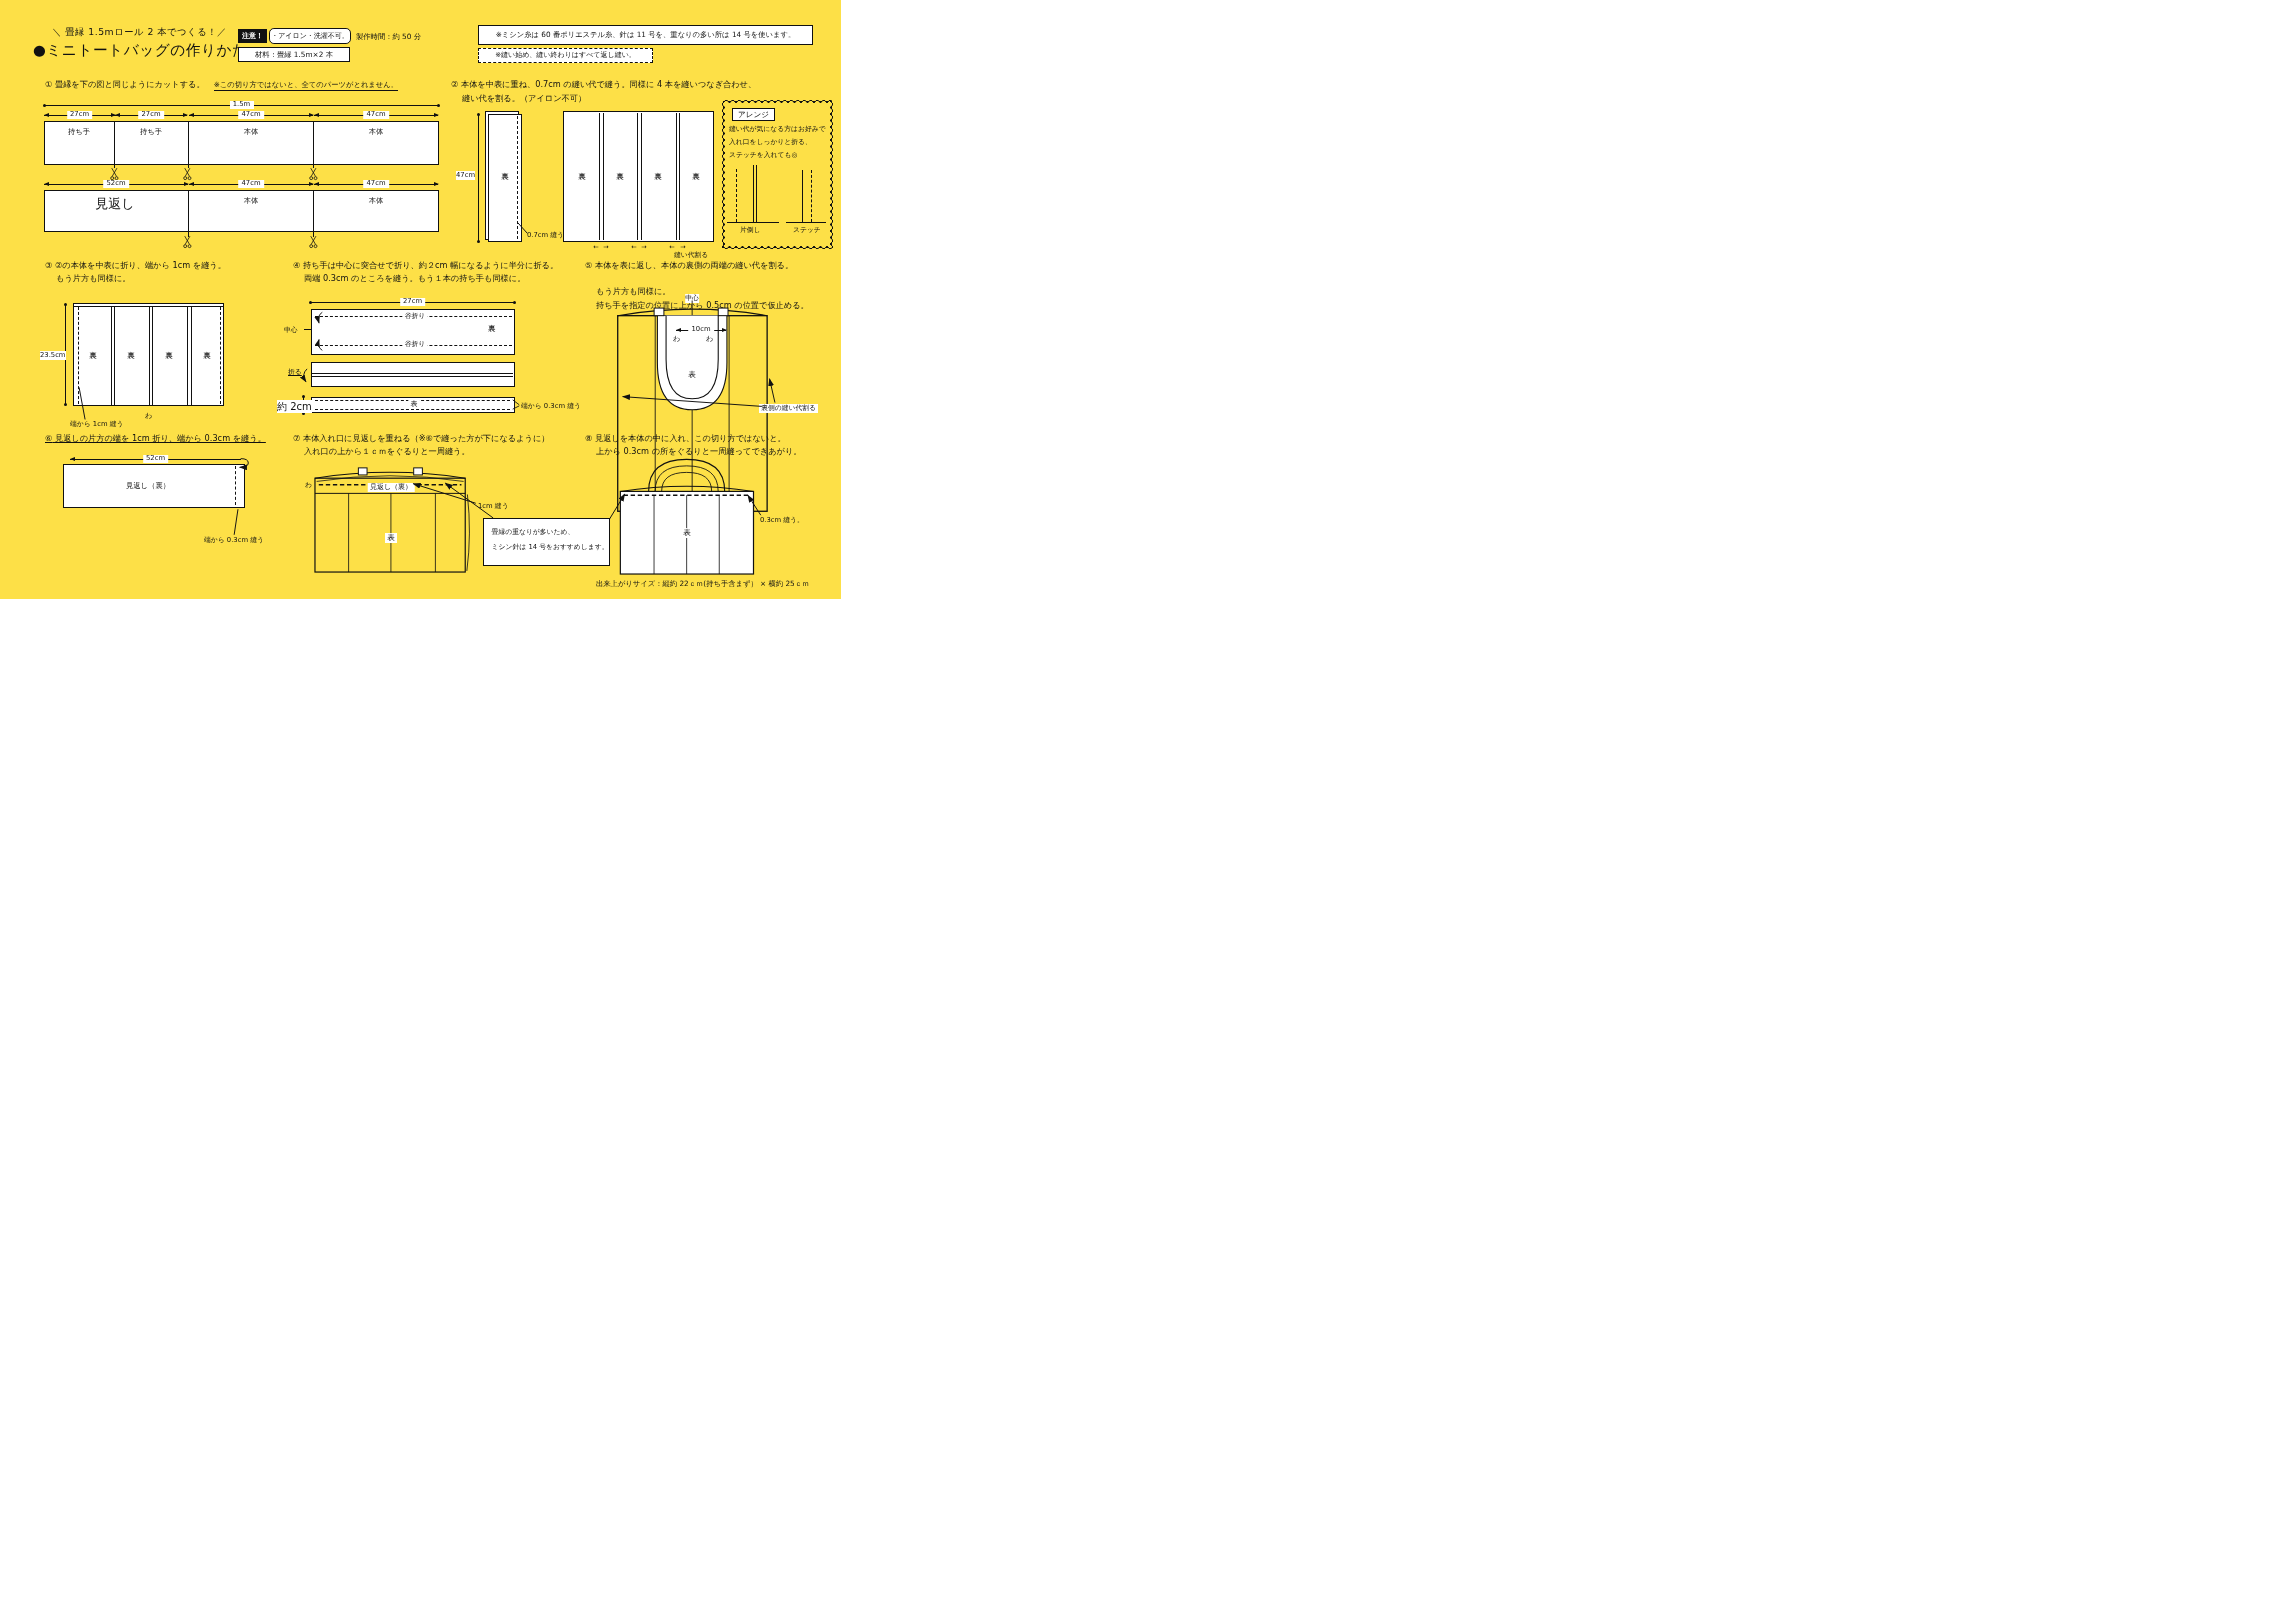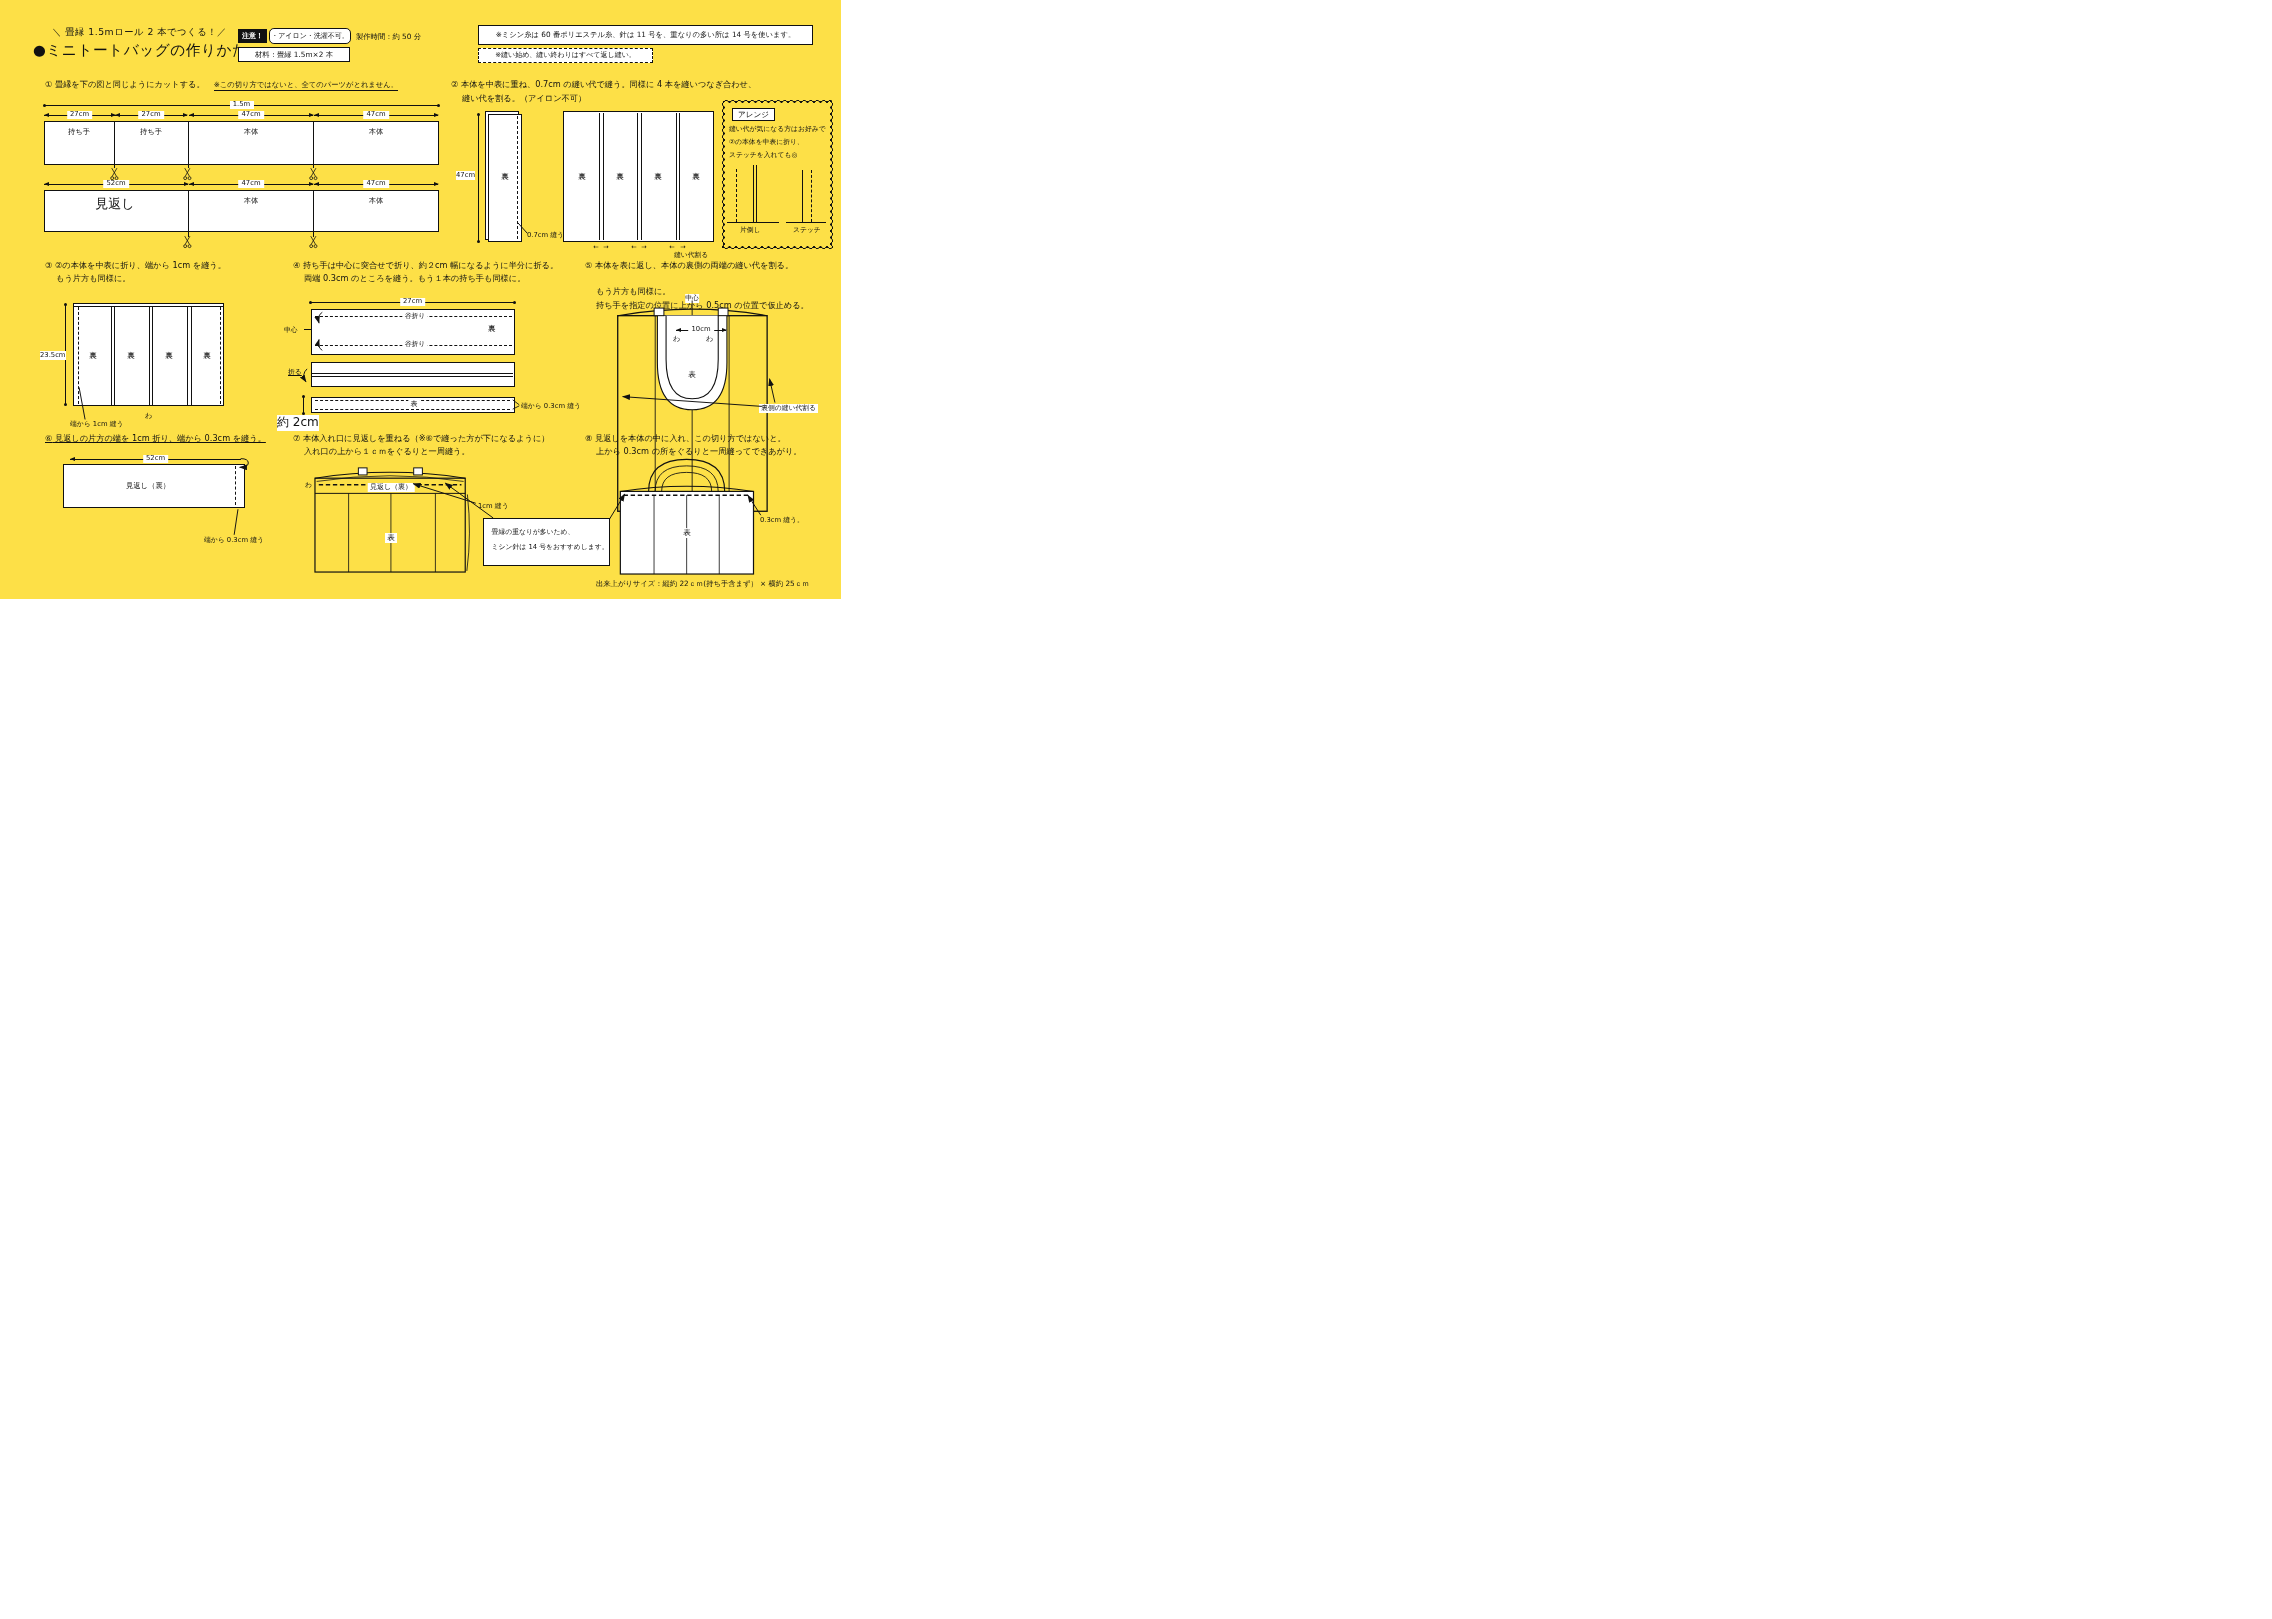--- a/index.html
+++ b/index.html
@@ -157,21 +157,21 @@
   <div class="t small" style="left:674px;top:251px;">縫い代割る</div>
 
   <div style="position:absolute;left:723px;top:101px;width:109px;height:147px;">
     <div class="wv-t"></div>
     <div class="wv-b"></div>
     <div class="wv-l"></div>
     <div class="wv-r"></div>
   </div>
   <div class="box t" style="left:732px;top:108px;border:1.1px solid #111;padding:0.5px 4.9px;font-size:7.6px;">アレンジ</div>
   <div class="t small" style="left:729px;top:125px;">縫い代が気になる方はお好みで</div>
-  <div class="t small" style="left:729px;top:138px;">②の本体を中表に折り、</div>
+  <div class="t small" style="left:729px;top:138px;">入れ口をしっかりと折る、</div>
   <div class="t small" style="left:729px;top:151px;">ステッチを入れても◎</div>
   <div class="h" style="left:727px;top:222px;width:52px;height:1.1px;"></div>
   <div class="vd" style="left:736px;top:169px;height:53px;"></div>
   <div class="v" style="left:753px;top:165px;height:57px;"></div>
   <div class="v" style="left:756px;top:165px;height:57px;"></div>
   <div class="h" style="left:786px;top:222px;width:40px;height:1.1px;"></div>
   <div class="v" style="left:802px;top:170px;height:52px;"></div>
   <div class="vd" style="left:811px;top:170px;height:52px;"></div>
   <div class="t small" style="left:740px;top:226px;">片倒し</div>
   <div class="t small" style="left:793px;top:226px;">ステッチ</div>
@@ -227,21 +227,21 @@
   <div class="t" style="left:488px;top:324px;font-size:7.6px;">裏</div>
   <div class="rect" style="left:311px;top:362px;width:204px;height:25px;"></div>
   <div class="h" style="left:312px;top:373px;width:201px;height:0.8px;"></div>
   <div class="h" style="left:312px;top:376px;width:201px;height:0.8px;"></div>
   <div class="t small" style="left:288px;top:368px;text-decoration:underline;">折る</div>
   <div class="rect" style="left:311px;top:397px;width:204px;height:16.3px;border-width:1.4px;"></div>
   <div class="hd" style="left:315px;top:400px;width:195px;"></div>
   <div class="hd" style="left:315px;top:409px;width:195px;"></div>
   <div class="t cx wbg" style="left:414px;top:400px;font-size:7px;">表</div>
   <div class="vdim" style="left:303px;top:396px;height:18px;"></div>
-  <div class="t" style="left:277px;top:415px;font-size:12px;background:#fff;">約 2cm</div>
+  <div class="t" style="left:277px;top:400px;font-size:10px;background:#fff;">約 2cm</div>
   <div class="t small" style="left:521px;top:402px;">端から 0.3cm 縫う</div>
 
   <div class="t heading" style="left:585px;top:260px;">
     <span>⑤</span> <span>本体を表に返し、本体の裏側の両端の縫い代を割る。</span>
   </div>
   <div class="t heading" style="left:596px;top:288px;margin-top:12px;">持ち手を指定の位置に上から 0.5cm の位置で仮止める。</div>
   <div class="t heading" style="left:596px;top:286px;">もう片方も同様に。</div>
   <div class="t cx" style="left:692px;top:294px;font-size:6.8px;background:#fff;">中心</div>
   <svg style="left:615px;top:298px;" width="163" height="219" viewBox="0 0 300 402">
     <path d="M142,4 V392" stroke="#111" stroke-width="1.6" fill="none"></path>

